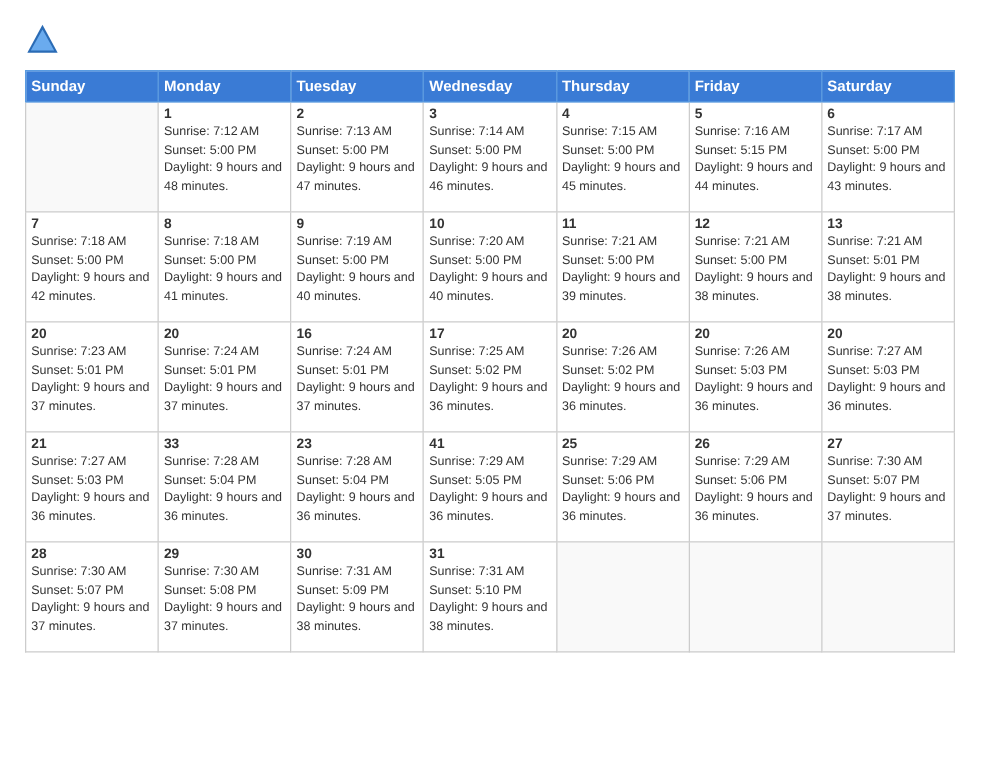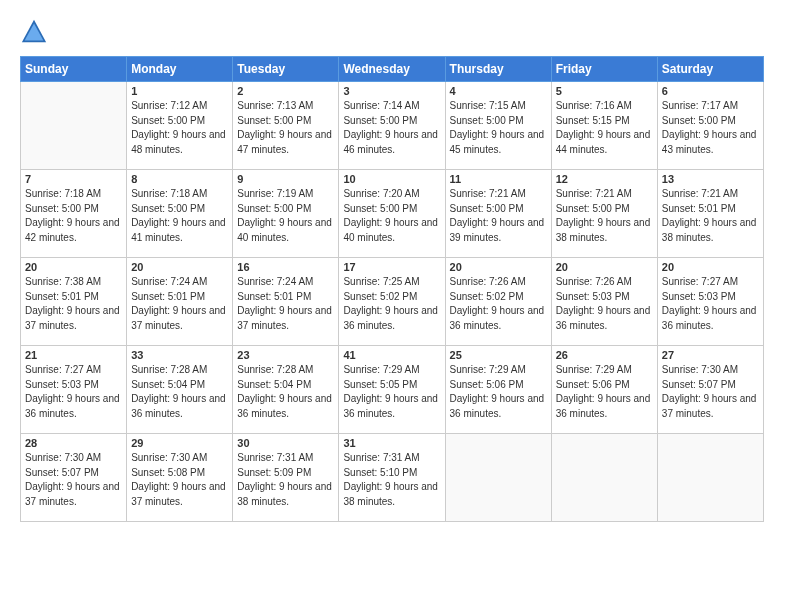--- a/index.html
+++ b/index.html
@@ -219,21 +219,21 @@
             <span class="day-num">13</span>
             <div class="day-info">Sunrise: 7:21 AM
 Sunset: 5:01 PM
 Daylight: 9 hours
 and 38 minutes.</div>
           </td>
         </tr>
         <tr>
           <td>
             <span class="day-num">20</span>
-            <div class="day-info">Sunrise: 7:38 AM
+            <div class="day-info">Sunrise: 7:23 AM
 Sunset: 5:01 PM
 Daylight: 9 hours
 and 37 minutes.</div>
           </td>
           <td>
             <span class="day-num">20</span>
             <div class="day-info">Sunrise: 7:24 AM
 Sunset: 5:01 PM
 Daylight: 9 hours
 and 37 minutes.</div>

